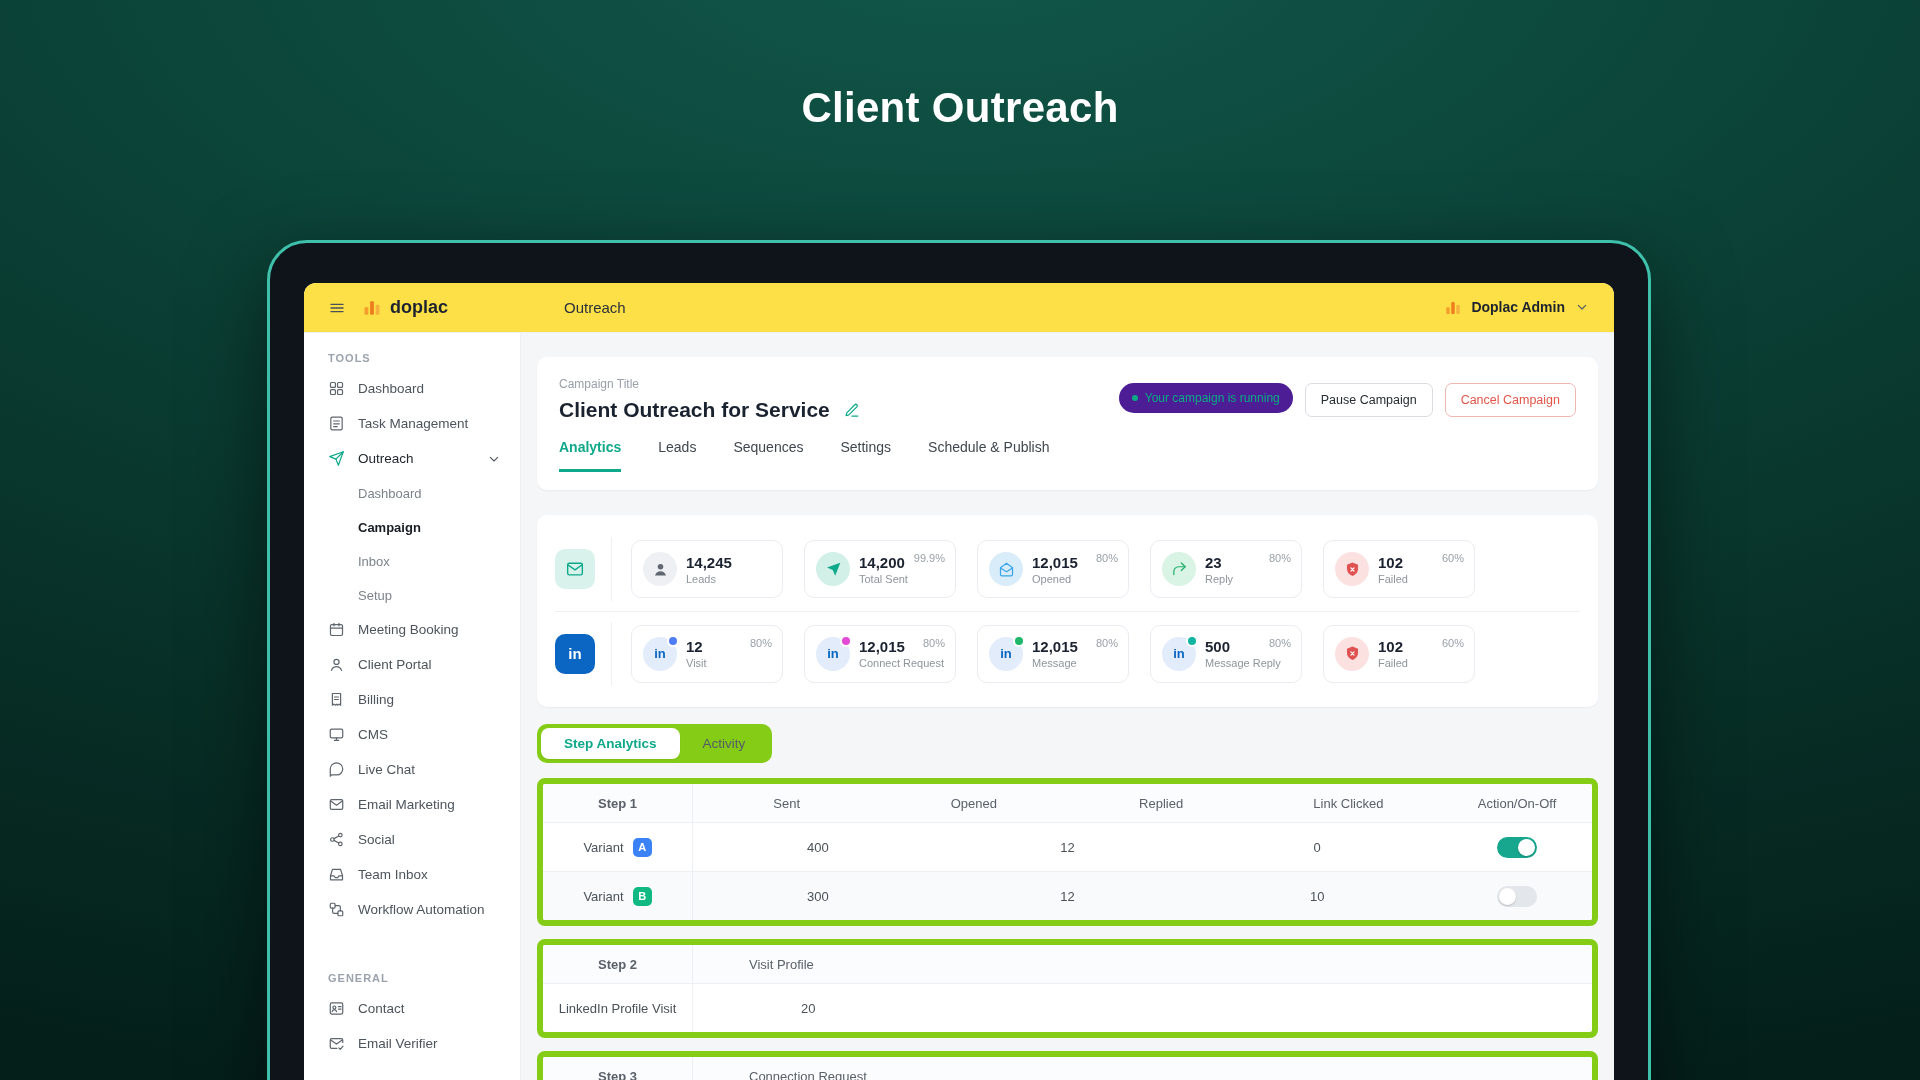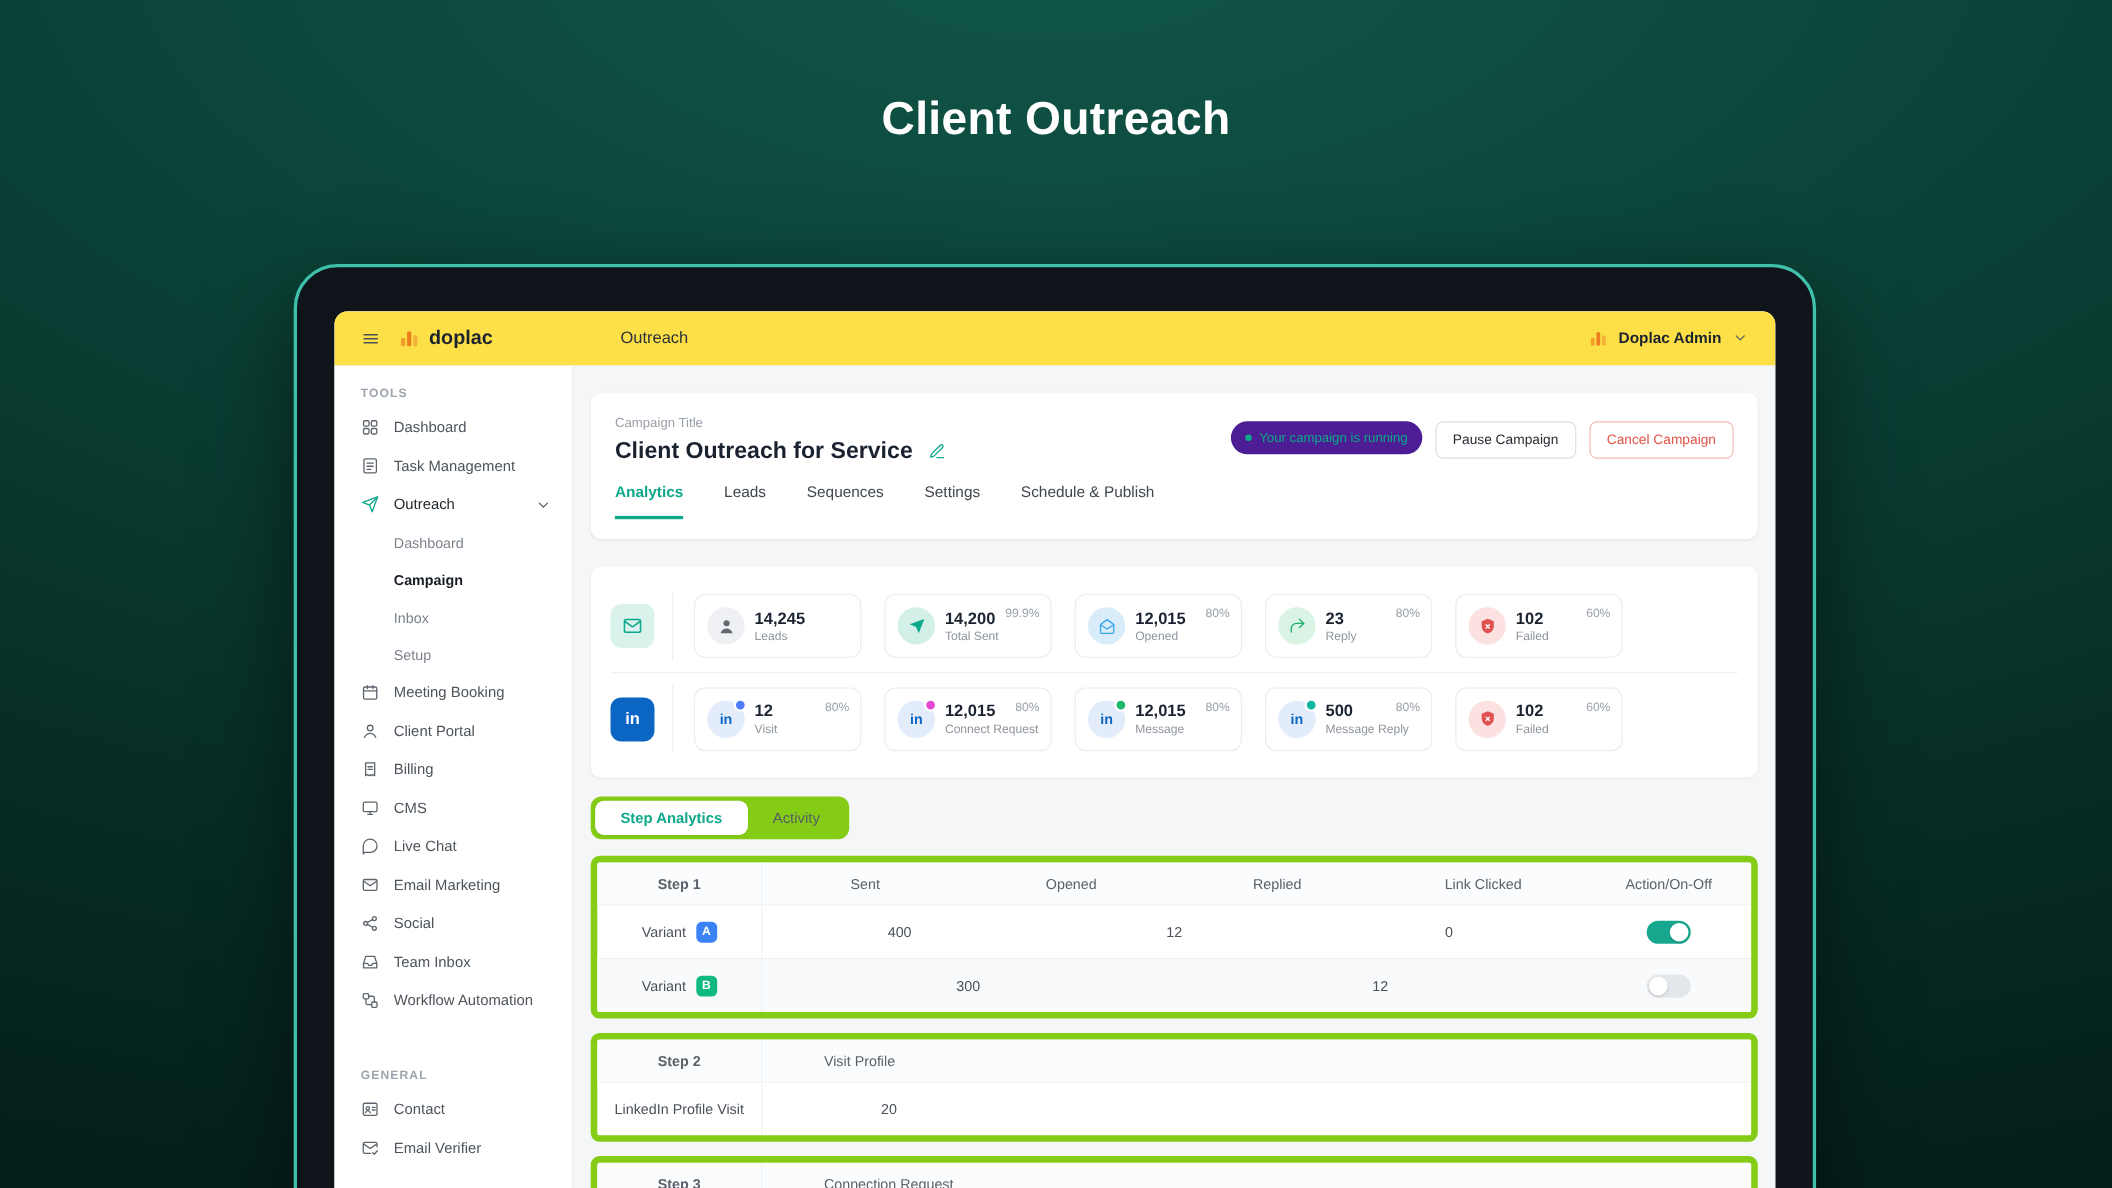--- a/index.html
+++ b/index.html
@@ -494,20 +494,21 @@
                   </span>
                 </span>
               </div>
               <div class="trow body alt">
                 <span class="tcell c1">
                   <span class="v-lbl">Variant</span>
                   <span class="badge" style="background: rgb(16, 185, 129);">B</span>
                 </span>
                 <span class="tcell cmid">300</span>
                 <span class="tcell cmid">12</span>
+                <span class="tcell cmid">10</span>
                 <span class="tcell c6">
                   <span class="toggle off">
                     <span class="knob"></span>
                   </span>
                 </span>
               </div>
             </div>
             <div class="dtable">
               <div class="trow head">
                 <span class="tcell c1 h1">Step 2</span>

